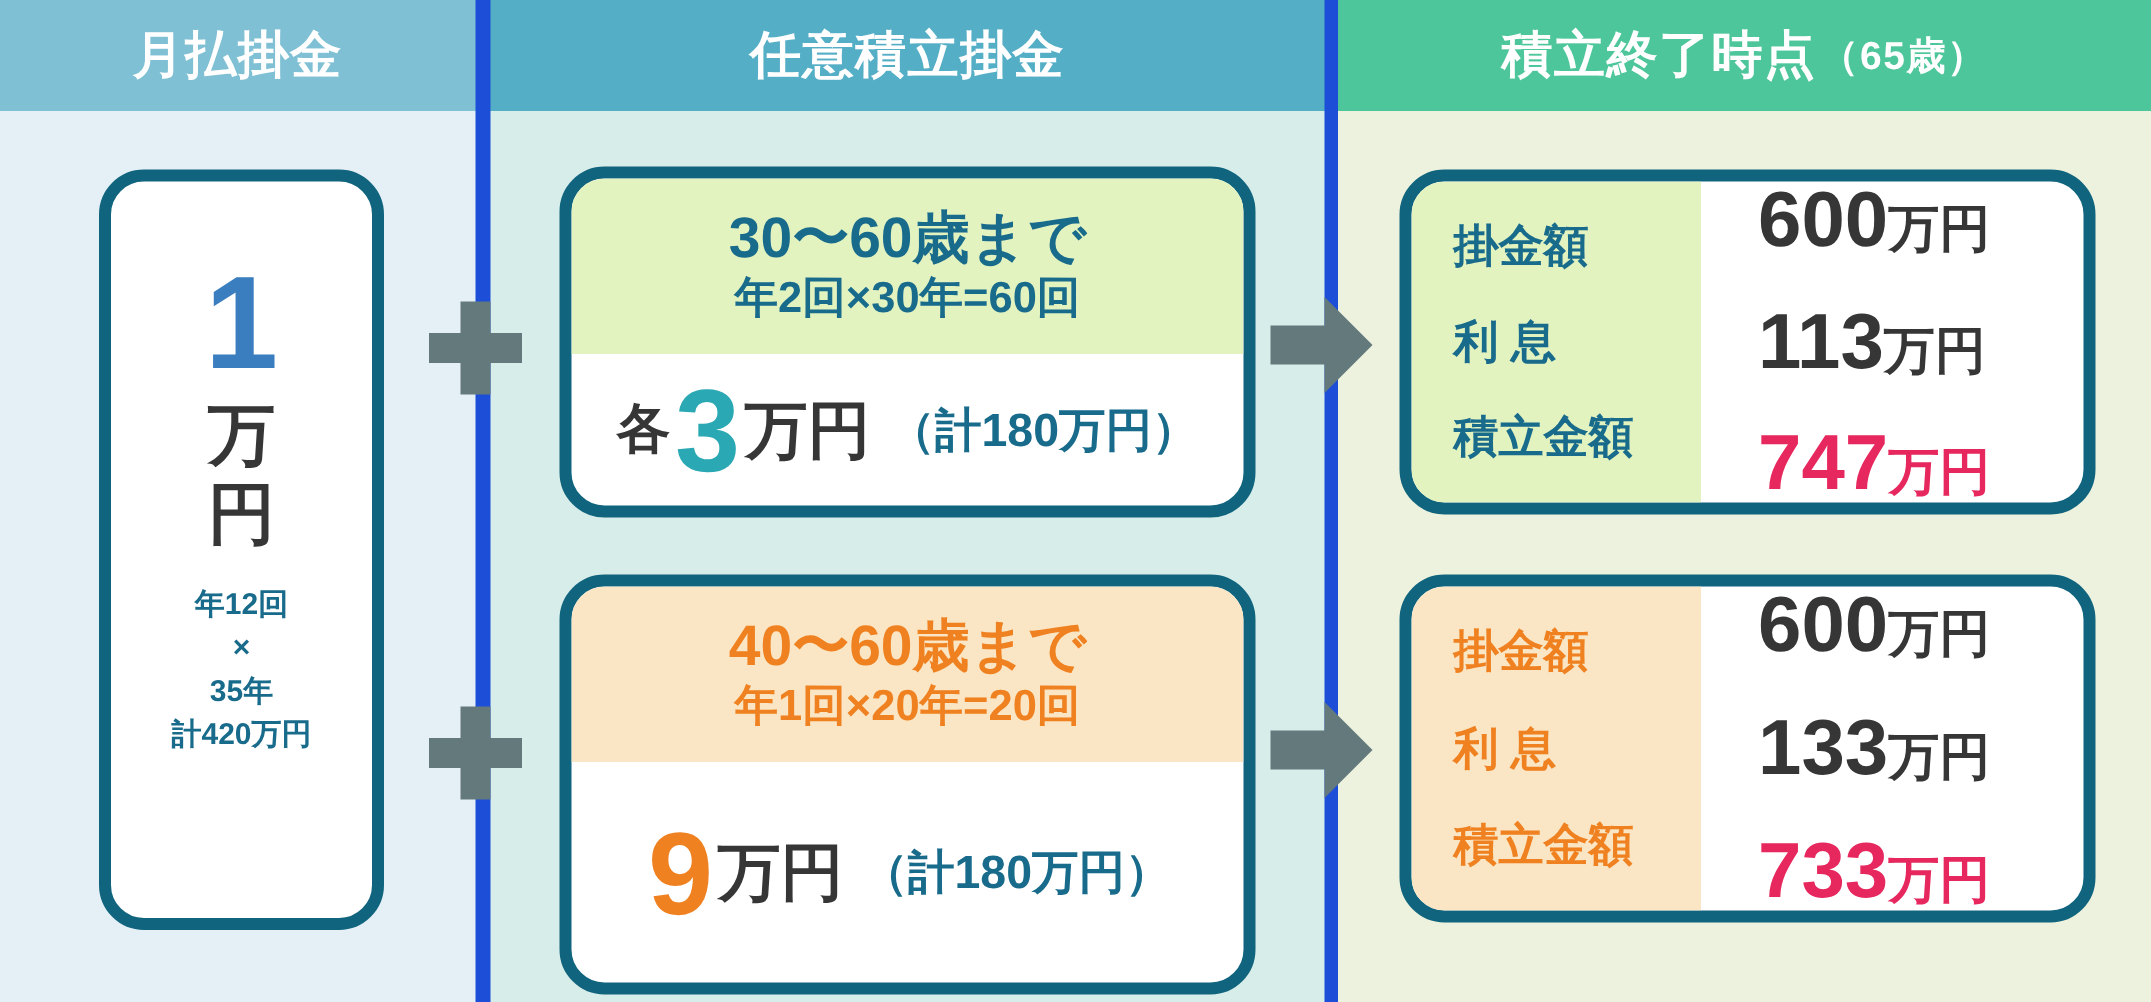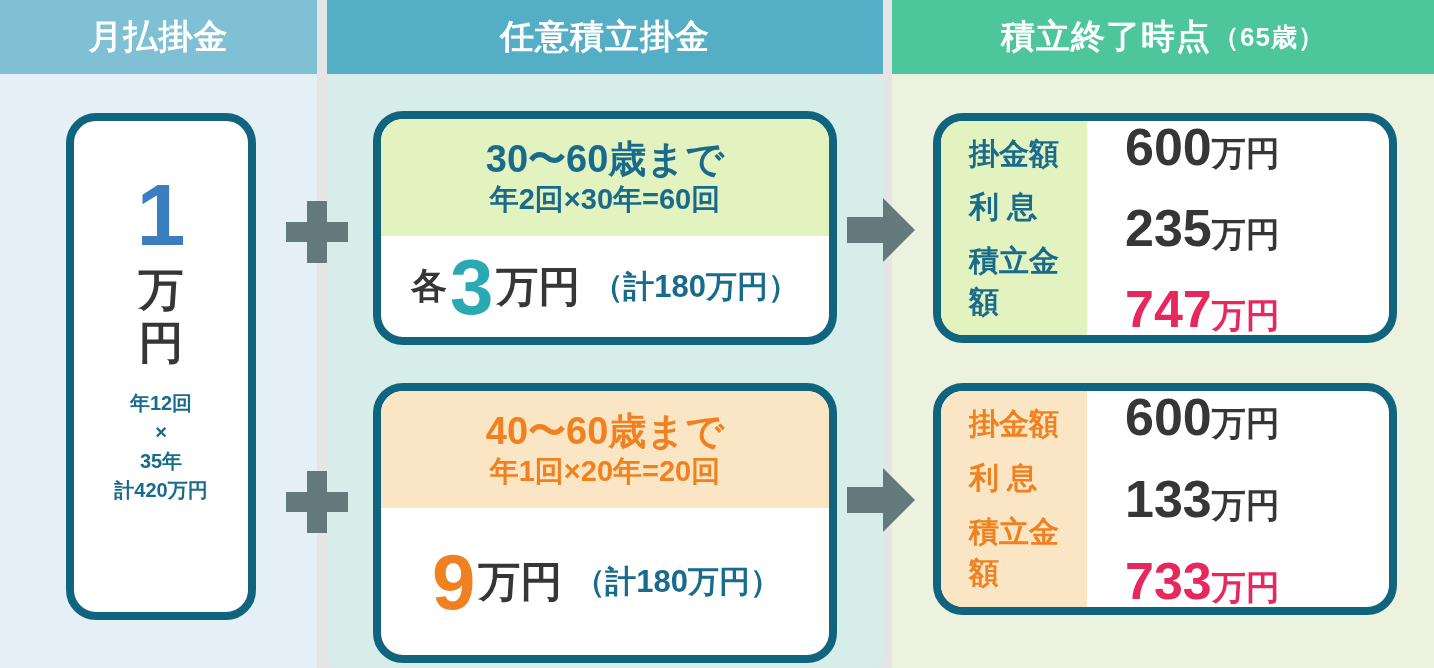--- a/index.html
+++ b/index.html
@@ -1,38 +1,38 @@
 <!DOCTYPE html>
 <html style="--col1_header_bg: #7FC0D4; --col1_body_bg: #E4F0F6; --col2_header_bg: #54AEC6; --col2_body_bg: #D7EDE9; --col3_header_bg: #4EC69B; --col3_body_bg: #EDF2DE; --card_border: #10647E; --teal_text: #196B8C; --teal_number: #2AA9B4; --blue_number: #3A7EC0; --orange: #EF8121; --green_panel: #E3F3C0; --orange_panel: #FAE6C4; --red: #E7285E; --dark_text: #363636; --operator_gray: #64797C;"><head>
 <meta charset="utf-8">
 <style>
   html,body{margin:0;padding:0;background:#ffffff;}
   .canvas{
     position:relative;
     width:1434px;height:668px;
-    background:#e5e5e5;
+    background:#1d4ed8;
     overflow:hidden;
     font-family:"Liberation Sans","DejaVu Sans",sans-serif;
   }
   .col{position:absolute;top:0;bottom:0;}
   .col1{left:0;width:317px;}
   .col2{left:327px;width:556px;}
   .col3{left:892px;width:542px;}
   .col-header{
     position:absolute;left:0;right:0;top:0;height:74px;
     display:flex;align-items:center;justify-content:center;
     color:#ffffff;font-weight:bold;font-size:34px;letter-spacing:1px;
   }
   .h1{background:var(--col1_header_bg,#7FC0D4);}
   .h2{background:var(--col2_header_bg,#54AEC6);}
   .h3{background:var(--col3_header_bg,#4EC69B);}
   .h3 .hdr-suffix{font-size:26px;margin-left:2px;}
   .col-body{position:absolute;left:0;right:0;top:74px;bottom:0;}
   .b1{background:var(--col1_body_bg,#E4F0F6);}
-  .b2{background:var(--col2_body_bg,#D7EDE9);border-radius:12px;}
+  .b2{background:var(--col2_body_bg,#D7EDE9);}
   .b3{background:var(--col3_body_bg,#EDF2DE);}
 
   .card{
     position:absolute;background:#ffffff;box-sizing:border-box;
     border:8px solid var(--card_border,#10647E);border-radius:30px;
   }
   
   .card1{left:66px;top:39px;width:190px;height:507px;
     display:flex;flex-direction:column;align-items:center;padding-top:52px;}
   .big-number{font-size:88px;font-weight:bold;line-height:0.95;color:var(--blue_number,#3A7EC0);}
@@ -58,21 +58,21 @@
   .amount-number{font-size:78px;font-weight:bold;line-height:1;margin:0 3px;}
   .theme-green .amount-number{color:var(--teal_number,#2AA9B4);}
   .theme-orange .amount-number{color:var(--orange,#EF8121);}
   .amount-unit{font-size:42px;font-weight:bold;color:var(--dark_text,#363636);}
   .amount-total{font-size:31px;font-weight:bold;color:var(--teal_text,#196B8C);margin-left:12px;}
 
   
   .card3{left:41px;width:464px;display:flex;overflow:hidden;}
   .card3a{top:39px;height:230px;}
   .card3b{top:309px;height:232px;}
-  .card3-left{width:146px;flex:none;display:flex;flex-direction:column;justify-content:space-evenly;
+  .card3-left{width:193px;flex:none;display:flex;flex-direction:column;justify-content:space-evenly;
     padding-left:28px;box-sizing:border-box;border-radius:12px 0 0 12px;}
   .theme-green .card3-left{background:var(--green_panel,#E3F3C0);}
   .theme-orange .card3-left{background:var(--orange_panel,#FAE6C4);}
   .card3 .label{font-size:30px;font-weight:bold;}
   .theme-green .label{color:var(--teal_text,#196B8C);}
   .theme-orange .label{color:var(--orange,#EF8121);}
   .card3-right{flex:1;display:flex;flex-direction:column;justify-content:space-between;padding-left:38px;}
   .value{line-height:1;white-space:nowrap;}
   .value .num{font-size:52px;font-weight:bold;color:var(--dark_text,#363636);}
   .value .unit{font-size:34px;font-weight:bold;color:var(--dark_text,#363636);}
@@ -164,21 +164,21 @@
     <div class="col-body b3">
 
       <div class="card card3 card3a theme-green">
         <div class="card3-left">
           <div class="label">掛金額</div>
           <div class="label">利 息</div>
           <div class="label">積立金額</div>
         </div>
         <div class="card3-right">
           <div class="value"><span class="num">600</span><span class="unit">万円</span></div>
-          <div class="value"><span class="num">235</span><span class="unit">万円</span></div>
+          <div class="value"><span class="num">113</span><span class="unit">万円</span></div>
           <div class="value highlight"><span class="num">747</span><span class="unit">万円</span></div>
         </div>
       </div>
 
       <div class="card card3 card3b theme-orange">
         <div class="card3-left">
           <div class="label">掛金額</div>
           <div class="label">利 息</div>
           <div class="label">積立金額</div>
         </div>

